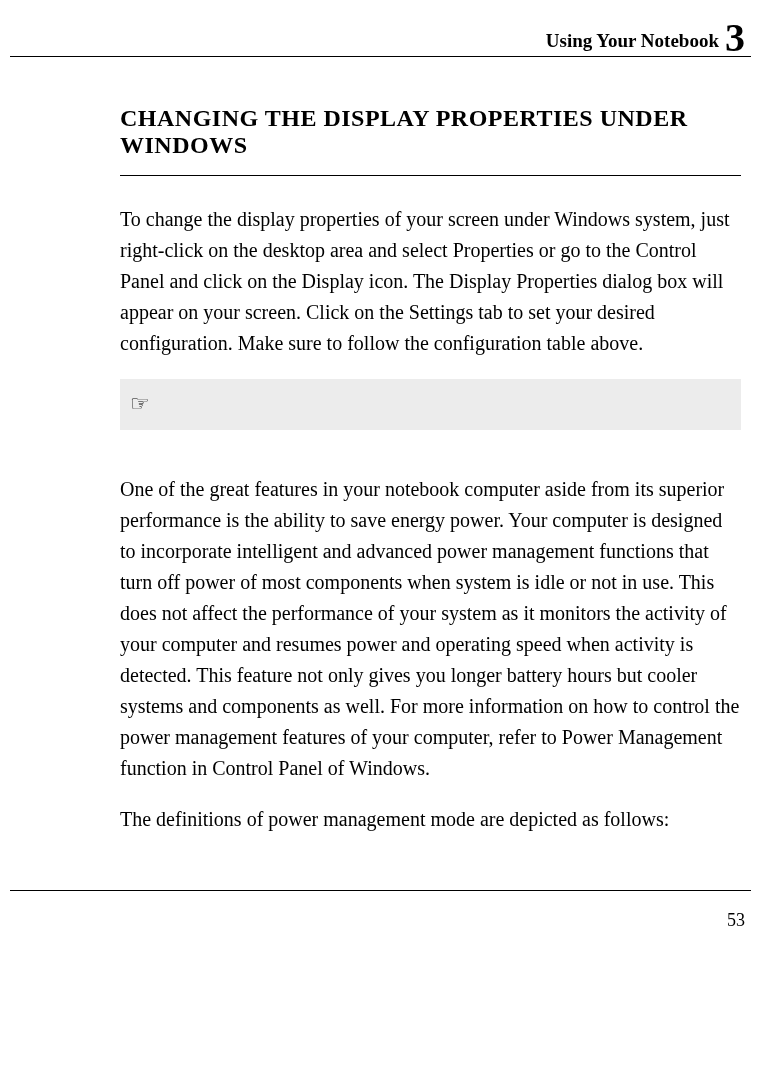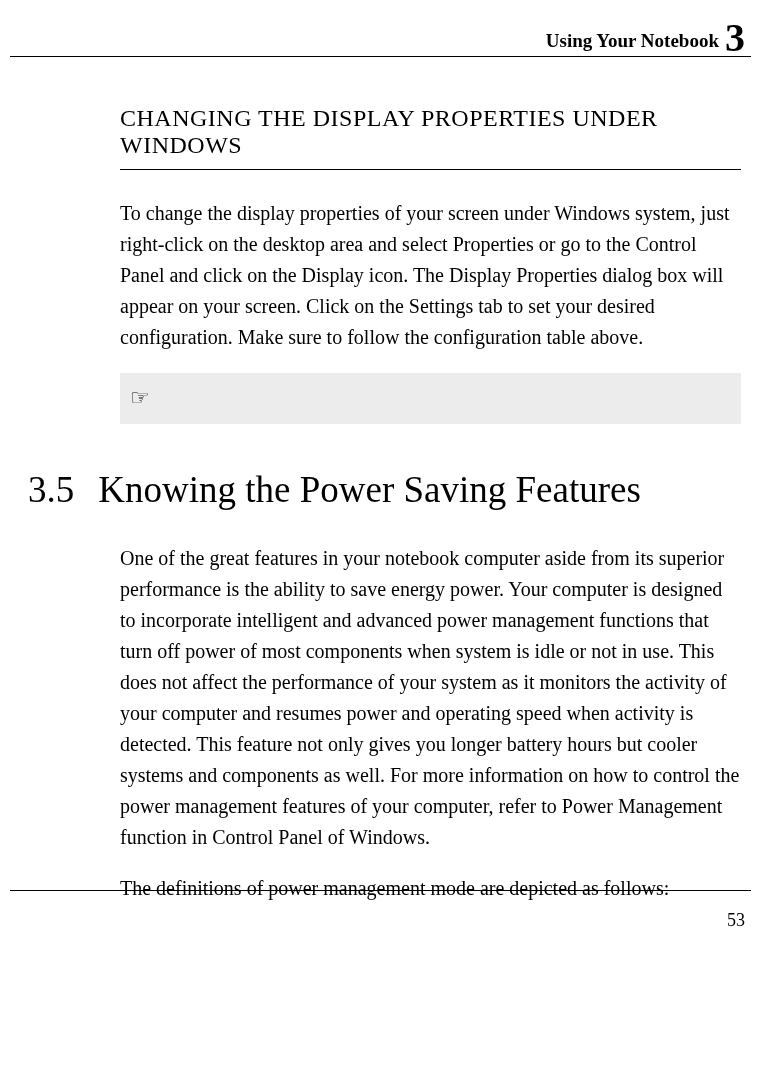--- a/index.html
+++ b/index.html
@@ -37,26 +37,26 @@
     border: none;
     border-top: 1.5px solid #000;
     margin-top: 2px;
     margin-bottom: 48px;
   }
   .content {
     padding-left: 110px;
     padding-right: 10px;
   }
   .smallcaps-heading {
-    font-weight: normal;
+    font-weight: bold;
     font-size: 24px;
     font-variant: small-caps;
     letter-spacing: 0.5px;
     border-bottom: 1.2px solid #000;
-    padding-bottom: 10px;
+    padding-bottom: 16px;
     margin-bottom: 28px;
   }
   .para {
     font-size: 20px;
     line-height: 1.55;
     margin-bottom: 20px;
   }
   .note-box {
     background: #ececec;
     padding: 8px 10px 10px 10px;
@@ -121,24 +121,20 @@
   <div class="content">
 
     <div class="smallcaps-heading">CHANGING THE DISPLAY PROPERTIES UNDER WINDOWS</div>
 
     <p class="para">To change the display properties of your screen under Windows system, just right-click on the desktop area and select Properties or go to the Control Panel and click on the Display icon. The Display Properties dialog box will appear on your screen. Click on the Settings tab to set your desired configuration. Make sure to follow the configuration table above.</p>
 
     <div class="note-box">
       <div class="note-icon">☞</div>
     </div>
 
-    <div class="section-row">
-      <div class="section-num">3.5</div>
-      <div class="section-title">Knowing the Power Saving Features</div>
-    </div>
 
     <p class="para">One of the great features in your notebook computer aside from its superior performance is the ability to save energy power. Your computer is designed to incorporate intelligent and advanced power management functions that turn off power of most components when system is idle or not in use. This does not affect the performance of your system as it monitors the activity of your computer and resumes power and operating speed when activity is detected. This feature not only gives you longer battery hours but cooler systems and components as well. For more information on how to control the power management features of your computer, refer to Power Management function in Control Panel of Windows.</p>
 
     <p class="para">The definitions of power management mode are depicted as follows:</p>
 
   </div>
 
   <hr class="foot-rule">
   <div class="page-num">53</div>
 </div>

